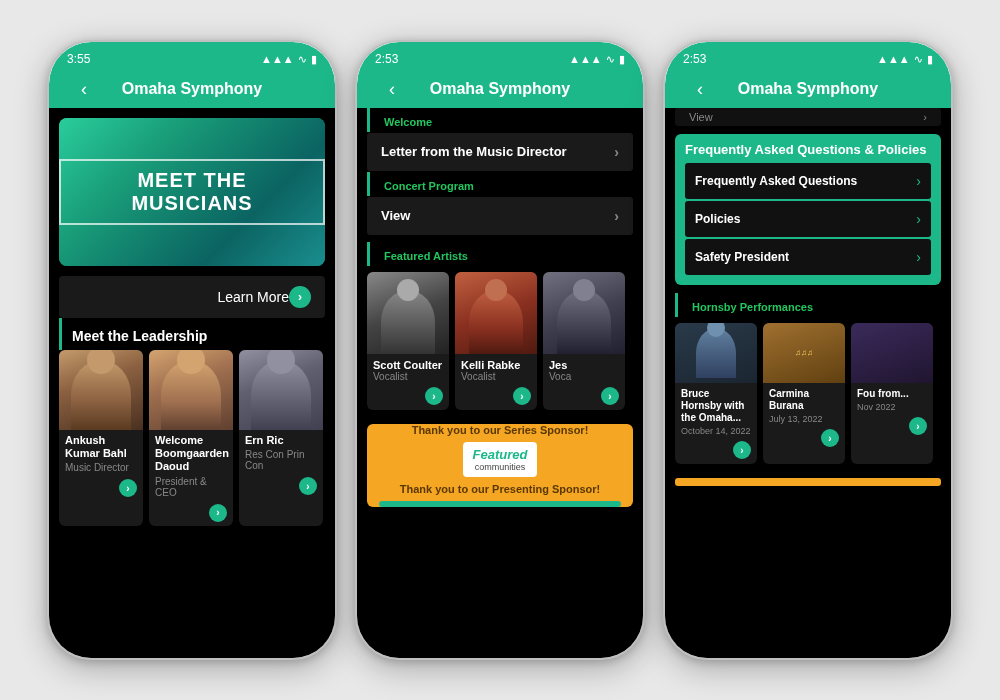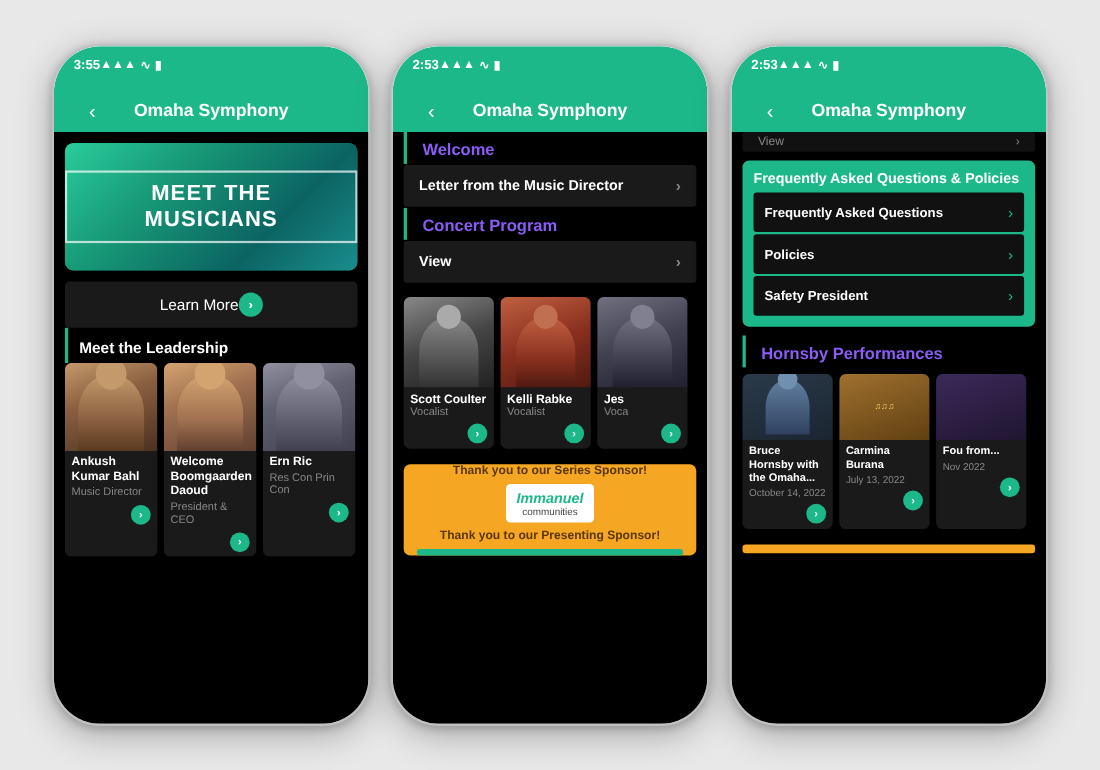--- a/index.html
+++ b/index.html
@@ -30,26 +30,26 @@
       display: flex;
       flex-direction: column;
     }
     .phone-notch-area {
       background: #1db88a;
       padding: 10px 18px 0 18px;
       border-radius: 42px 42px 0 0;
     }
     .status-bar {
       display: flex;
-      justify-content: flex-start;
+      justify-content: space-between;
       align-items: center;
       color: #fff;
       font-size: 12px;
-      font-weight: 700;
-      margin-bottom: 20px;
+      font-weight: 400;
+      margin-bottom: 8px;
     }
     .status-icons {
       display: flex;
       gap: 4px;
       align-items: center;
       font-size: 11px;
     }
     .nav-bar {
       background: #1db88a;
       display: flex;
@@ -74,21 +74,21 @@
     .phone-content {
       background: #000;
       flex: 1;
       overflow: hidden;
       display: flex;
       flex-direction: column;
     }
     
     .hero-banner {
       background: linear-gradient(135deg, #1db88a 0%, #0d8c6a 40%, #1a7a7a 100%);
-      height: 116px;
+      height: 148px;
       display: flex;
       align-items: center;
       justify-content: center;
       margin: 10px;
       border-radius: 8px;
       position: relative;
       overflow: hidden;
     }
     .hero-banner-bg {
       position: absolute;
@@ -102,21 +102,21 @@
       font-weight: 700;
       letter-spacing: 1px;
       z-index: 1;
       border: 2px solid rgba(255,255,255,0.7);
       padding: 8px 14px;
       text-align: center;
     }
     .learn-more-bar {
       background: #1a1a1a;
       display: flex;
-      justify-content: center;
+      justify-content: flex-end;
       align-items: center;
       padding: 10px 14px;
       margin: 0 10px;
       border-radius: 4px;
     }
     .learn-more-text {
       color: #fff;
       font-size: 14px;
     }
     .arrow-circle {
@@ -184,22 +184,22 @@
     .leader-arrow {
       display: flex;
       justify-content: flex-end;
       padding: 4px 6px;
     }
     
     .menu-section {
       margin: 0 0 0 0;
     }
     .menu-section-header {
-      color: #8b5cf6;
-      font-size: 15px;
+      color: #22c55e;
+      font-size: 11px;
       font-weight: 700;
       padding: 8px 14px 4px 14px;
       border-left: 3px solid #1db88a;
       margin-left: 10px;
     }
     .menu-item {
       background: #1a1a1a;
       display: flex;
       justify-content: space-between;
       align-items: flex-start;
@@ -502,20 +502,21 @@
 
       <div class="menu-section">
         <div class="menu-section-header">Concert Program</div>
         <div class="menu-item">
           <span class="menu-item-text">View</span>
           <span class="menu-arrow">›</span>
         </div>
       </div>
 
       <div class="featured-section">
+        <div class="menu-section-header">Featured Artists</div>
         <div class="artist-row">
 
           <div class="artist-card">
             <div class="artist-photo artist-photo-scott">
               <div style="width:100%;height:100%;display:flex;align-items:flex-end;justify-content:center;">
                 <div style="width:54px;height:64px;border-radius:50% 50% 0 0;background:linear-gradient(180deg,#888 0%,#555 60%,#333 100%);position:relative;">
                   <div style="width:22px;height:22px;border-radius:50%;background:#aaa;position:absolute;top:-11px;left:16px;"></div>
                 </div>
               </div>
             </div>
@@ -561,21 +562,21 @@
               <div class="arrow-circle" style="width:18px;height:18px;font-size:10px;">›</div>
             </div>
           </div>
         </div>
       </div>
 
       <div class="sponsor-banner">
         <div class="sponsor-text">Thank you to our Series Sponsor!</div>
         <div class="sponsor-logo">
           <div class="sponsor-logo-text">
-            <span style="font-style:italic;">Immanuel</span>
+            <span style="font-style:italic;">Featured</span>
           </div>
           <div class="sponsor-logo-sub">communities</div>
         </div>
         <div class="sponsor-text" style="margin-top:6px;">Thank you to our Presenting Sponsor!</div>
         <div style="background:#1db88a;height:6px;border-radius:3px;margin-top:4px;"></div>
       </div>
     </div>
   </div>
 
   <div class="phone">

